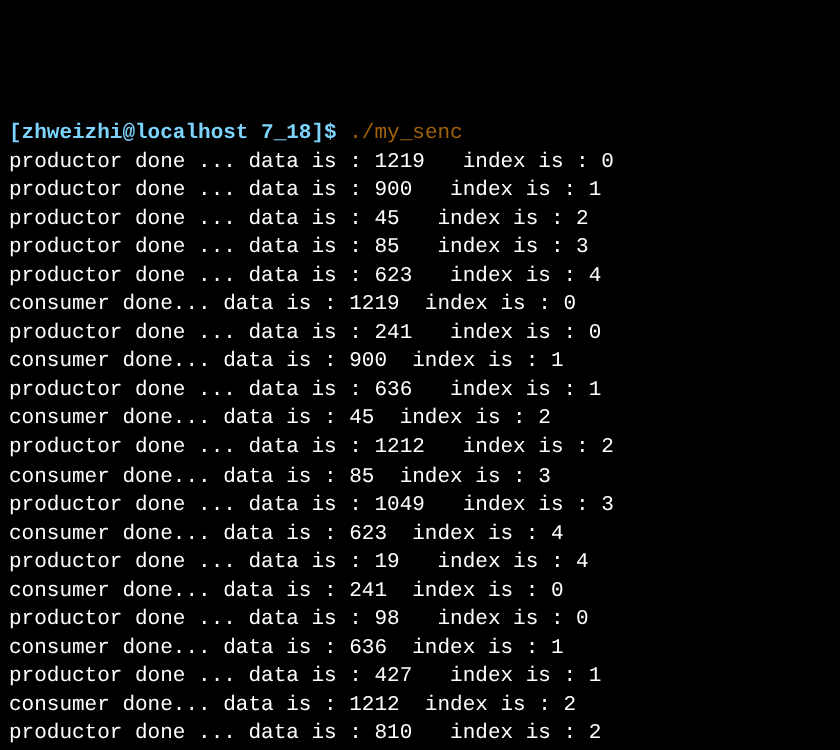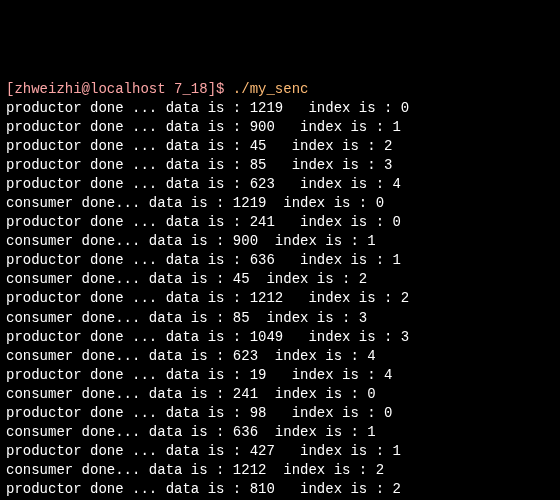--- a/index.html
+++ b/index.html
@@ -15,22 +15,22 @@
       line-height: 1.36;
       padding: 4px 6px;
       width: 560px;
       height: 500px;
       overflow: hidden;
       white-space: pre;
     }
     .line {
       display: block;
     }
-    .prompt-user { color: #fca5a5; }
-    .prompt-cmd { color: #fdba74; }
+    .prompt-user { color: #7dd3fc; font-weight: bold; }
+    .prompt-cmd { color: #a16207; }
   </style>
 </head>
 <body>
 
 
 
 <div id="terminal"><div class="line"><span class="prompt-user">[zhweizhi@localhost 7_18]$ </span><span class="prompt-cmd">./my_senc</span></div><div class="line">productor done ... data is : 1219   index is : 0</div><div class="line">productor done ... data is : 900   index is : 1</div><div class="line">productor done ... data is : 45   index is : 2</div><div class="line">productor done ... data is : 85   index is : 3</div><div class="line">productor done ... data is : 623   index is : 4</div><div class="line">consumer done... data is : 1219  index is : 0</div><div class="line">productor done ... data is : 241   index is : 0</div><div class="line">consumer done... data is : 900  index is : 1</div><div class="line">productor done ... data is : 636   index is : 1</div><div class="line">consumer done... data is : 45  index is : 2</div><div class="line">productor done ... data is : 1212   index is : 2</div><div class="line">consumer done... data is : 85  index is : 3</div><div class="line">productor done ... data is : 1049   index is : 3</div><div class="line">consumer done... data is : 623  index is : 4</div><div class="line">productor done ... data is : 19   index is : 4</div><div class="line">consumer done... data is : 241  index is : 0</div><div class="line">productor done ... data is : 98   index is : 0</div><div class="line">consumer done... data is : 636  index is : 1</div><div class="line">productor done ... data is : 427   index is : 1</div><div class="line">consumer done... data is : 1212  index is : 2</div><div class="line">productor done ... data is : 810   index is : 2</div><div class="line">consumer done... data is : 1049  index is : 3</div></div>
 
 
 

